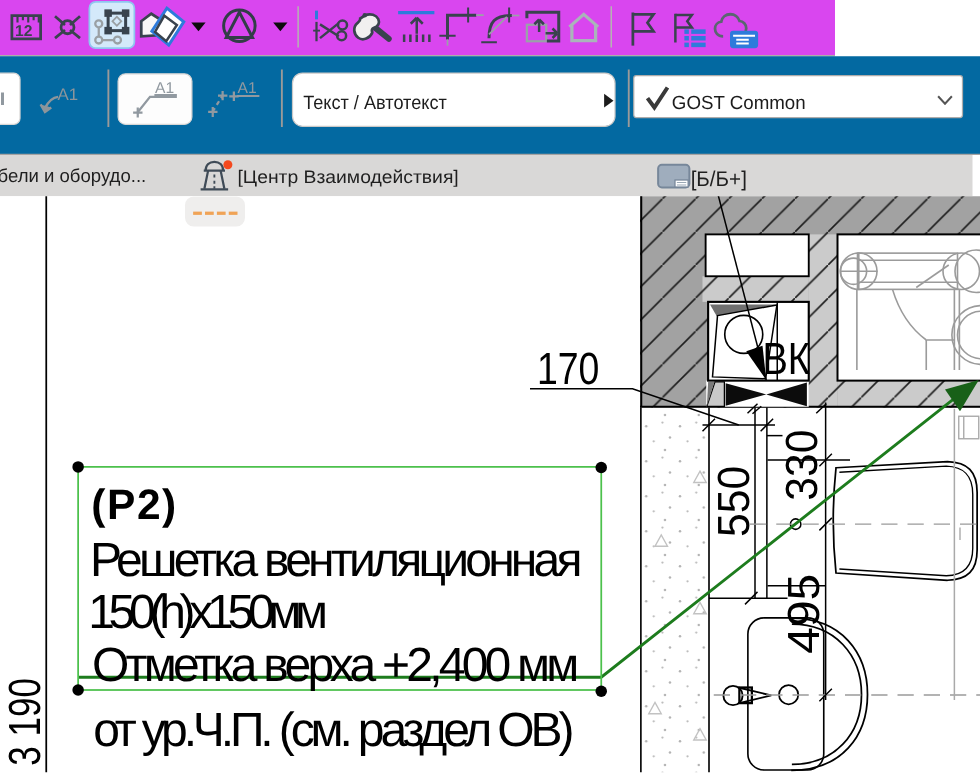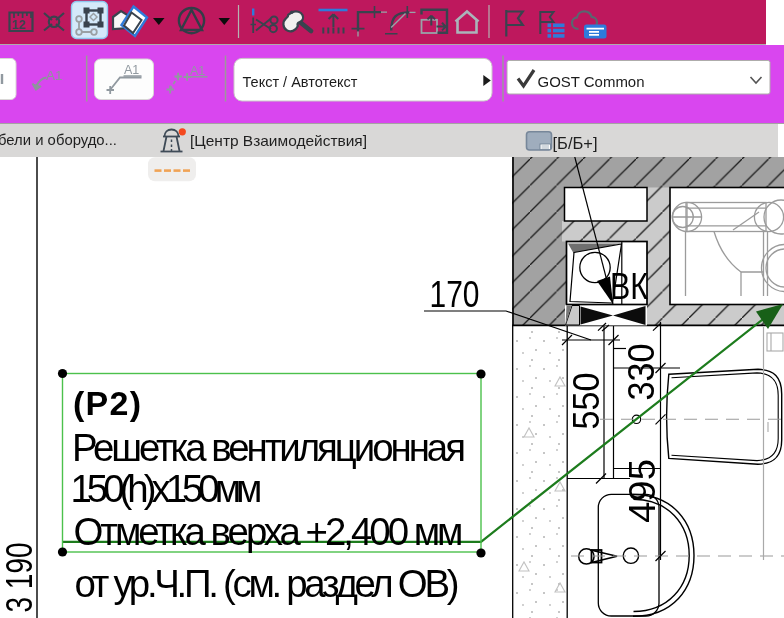--- a/index.html
+++ b/index.html
@@ -1,19 +1,19 @@
 <!DOCTYPE html>
 <html><head>
 <meta charset="utf-8">
 <style>
   html,body{margin:0;padding:0;}
   body{width:784px;height:618px;overflow:hidden;font-family:"Liberation Sans",sans-serif;background:#fff;position:relative;}
   .abs{position:absolute;}
-  #row1{left:0;top:0;width:766px;height:44px;background:#be185d;border-bottom:1px solid #aeacab;text-align:right;}
-  #row2{left:0;top:45px;width:784px;height:78px;background:#d946ef;border-bottom:1px solid #a5a3a2;}
+  #row1{left:0;top:0;width:668px;height:44px;background:#d946ef;border-bottom:1px solid #aeacab;text-align:right;}
+  #row2{left:0;top:45px;width:784px;height:78px;background:#0369a1;border-bottom:1px solid #a5a3a2;}
   #tabbar{left:0;top:124px;width:778px;height:33px;background:#d9d8d7;}
   #canvas{left:0;top:157px;width:784px;height:461px;background:#fff;}
 </style>
 </head>
 <body>
 
 <div class="abs" id="row1">
 <svg class="abs" style="left:0;top:0" width="784" height="44" viewBox="0 0 784 44" fill="none">
 
   <g stroke="#39434e" stroke-width="2.2">

